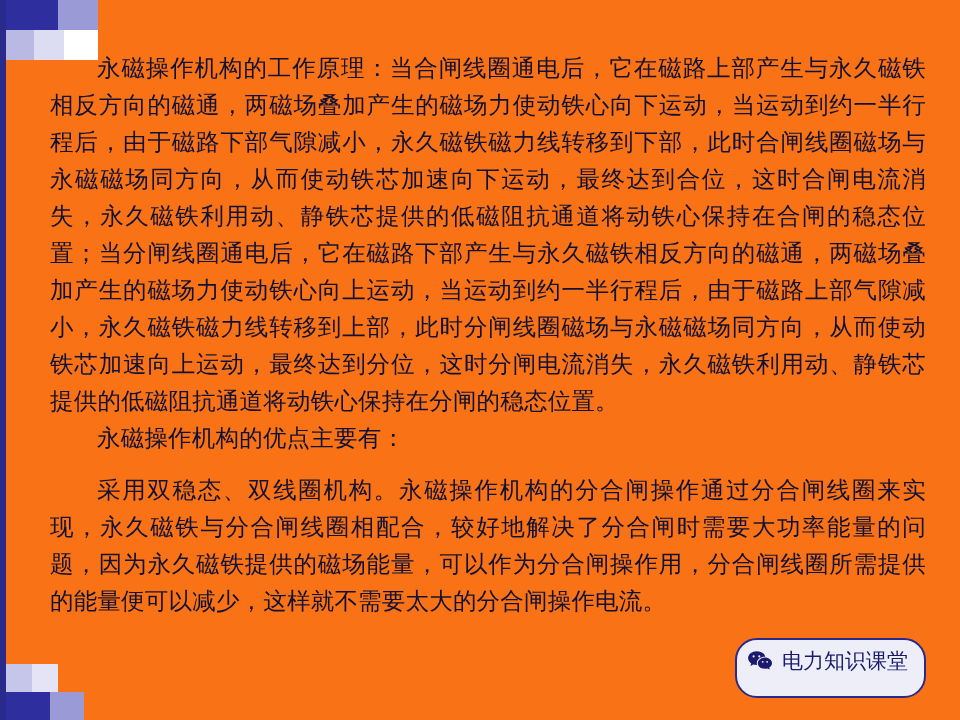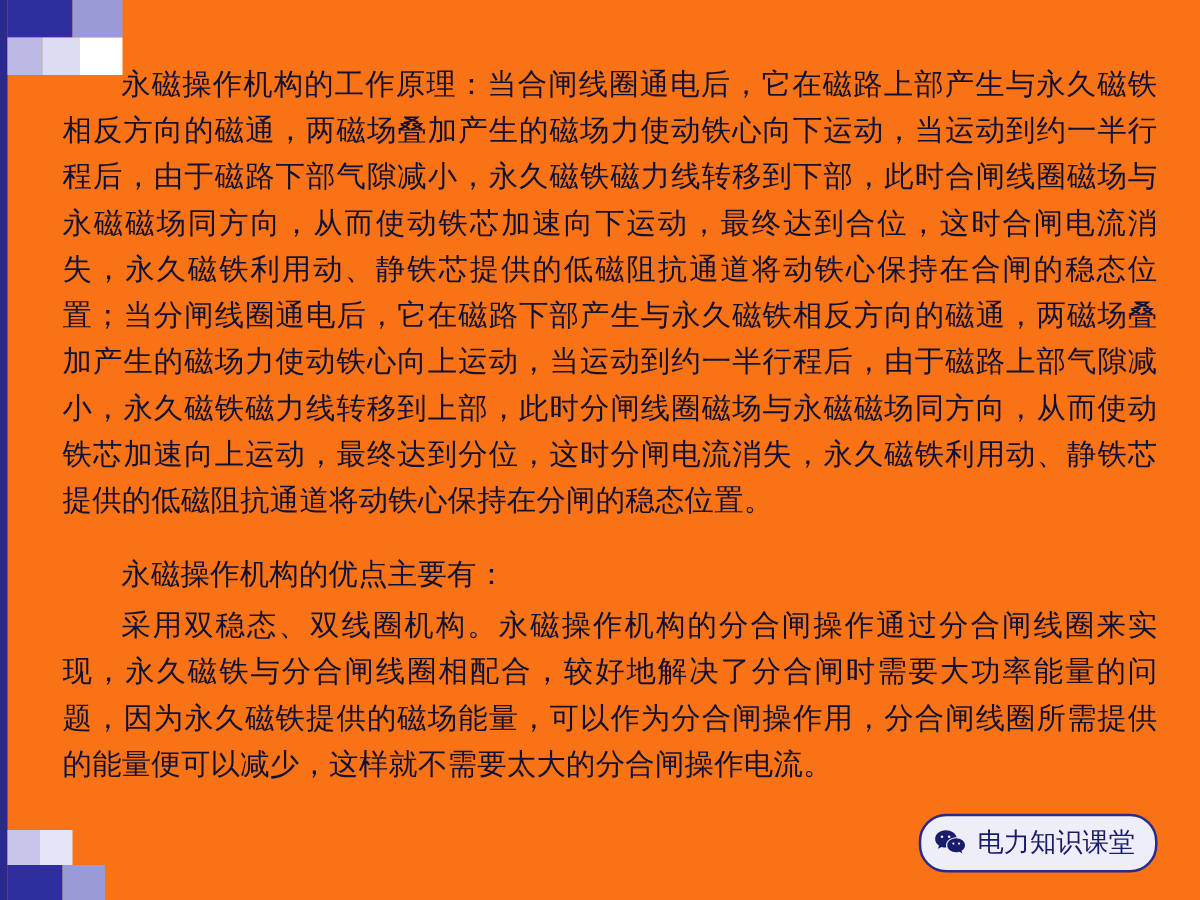--- a/index.html
+++ b/index.html
@@ -77,34 +77,33 @@
     line-height: 37px;
     color: #111133;
     text-align: justify;
     text-justify: inter-ideograph;
     letter-spacing: 0.2px;
   }
   p.indent {
     text-indent: 2em;
   }
   p.gap-top {
-    margin-top: 22px;
   }
   p.gap-small {
-    margin-top: 4px;
+    margin-top: 15px;
   }
   
   .brand {
     position: absolute;
     right: 34px;
     bottom: 22px;
     display: flex;
     align-items: center;
     gap: 9px;
-    padding: 7px 16px 8px 10px;
+    padding: 7px 16px 21px 10px;
     border: 2px solid #2a2a8c;
     border-radius: 22px;
     background: #eeeef8;
   }
   .brand .wechat-icon {
     width: 26px;
     height: 22px;
     position: relative;
     flex: none;
   }

